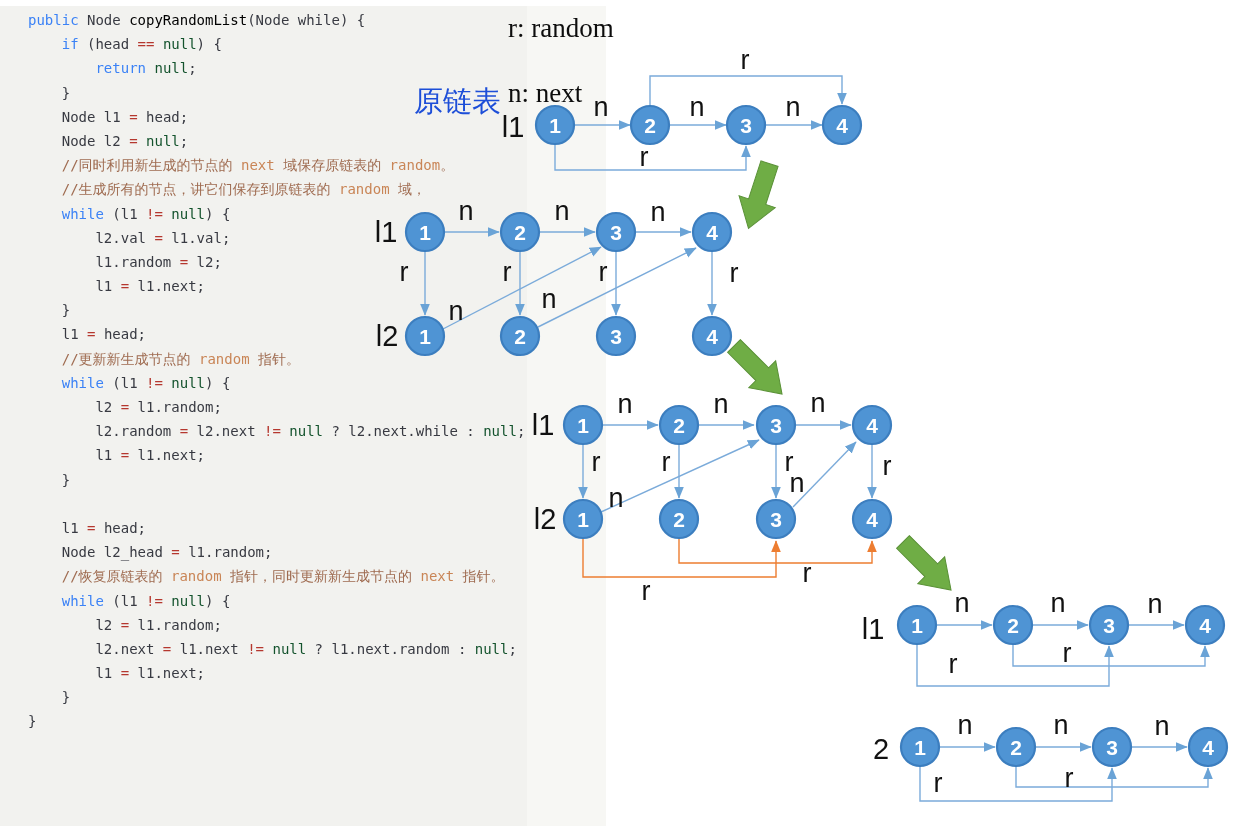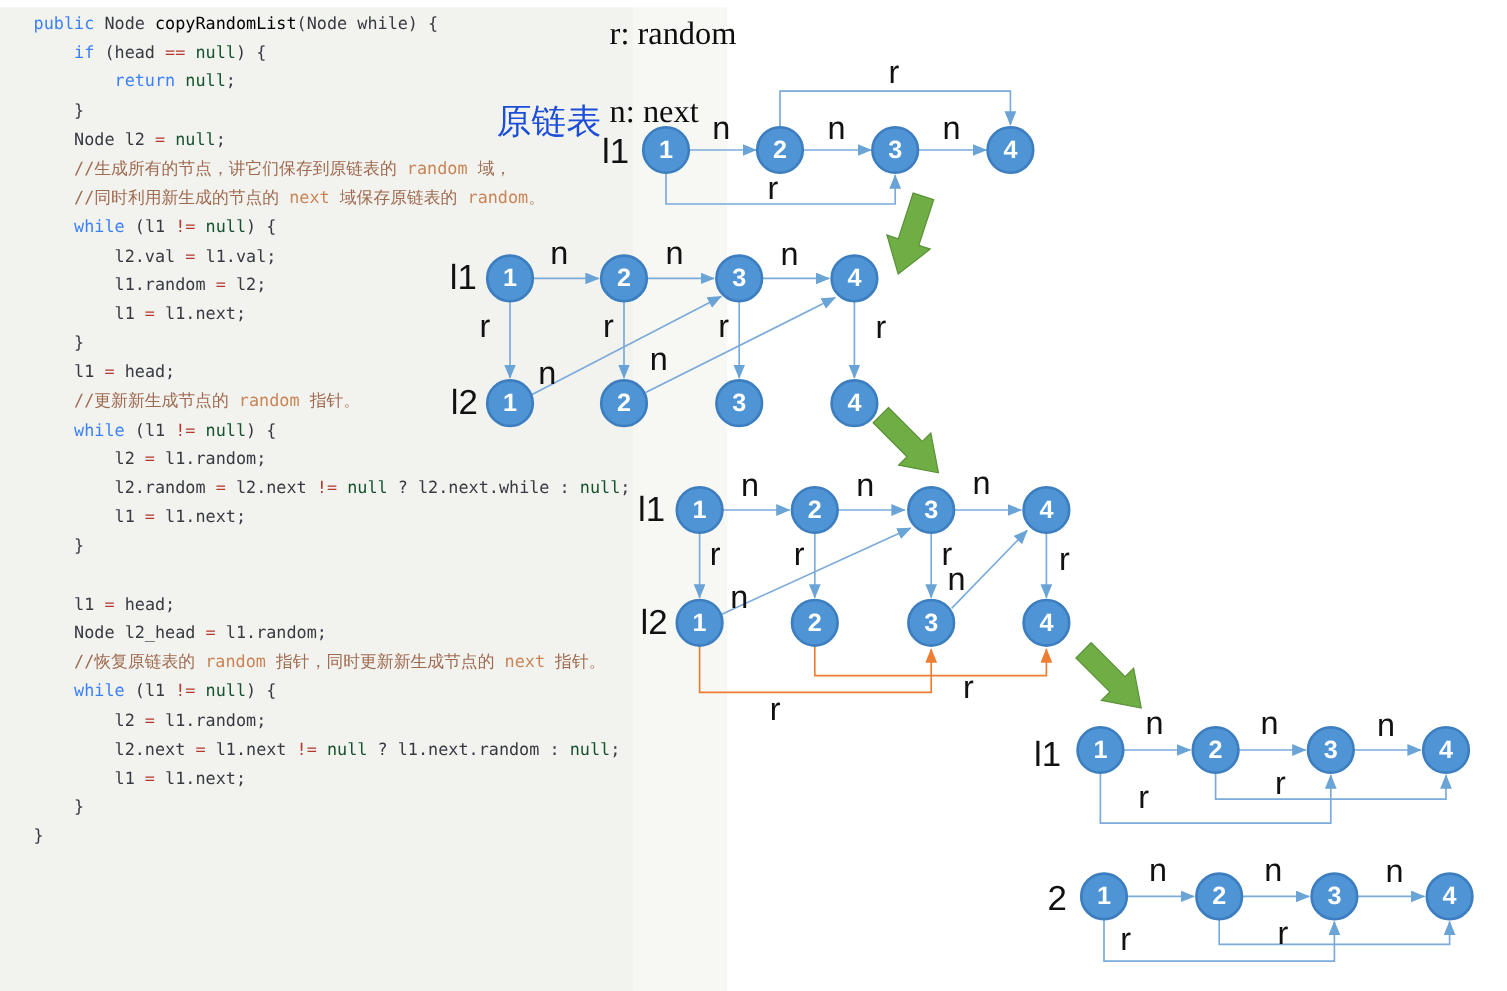--- a/index.html
+++ b/index.html
@@ -39,23 +39,24 @@
 </head>
 <body>
 
 <div class="code-bg"></div>
 
 <div class="code">
     <div class="code-line"><span class="tk-kw">public</span><span class="tk-pl"> Node </span><span class="tk-fn">copyRandomList</span><span class="tk-pl">(Node while) {</span></div>
     <div class="code-line"><span class="tk-pl">    </span><span class="tk-kw">if</span><span class="tk-pl"> (head </span><span class="tk-op">==</span><span class="tk-pl"> </span><span class="tk-nul">null</span><span class="tk-pl">) {</span></div>
     <div class="code-line"><span class="tk-pl">        </span><span class="tk-kw">return</span><span class="tk-pl"> </span><span class="tk-nul">null</span><span class="tk-pl">;</span></div>
     <div class="code-line"><span class="tk-pl">    }</span></div>
+    <div class="code-line"><span class="tk-pl">    Node l1 </span><span class="tk-op">=</span><span class="tk-pl"> head;</span></div>
     <div class="code-line"><span class="tk-pl">    Node l2 </span><span class="tk-op">=</span><span class="tk-pl"> </span><span class="tk-nul">null</span><span class="tk-pl">;</span></div>
+    <div class="code-line"><span class="tk-pl">    </span><span class="tk-cmt">//同时利用新生成的节点的 </span><span class="tk-cmtkw">next</span><span class="tk-cmt"> 域保存原链表的 </span><span class="tk-cmtkw">random</span><span class="tk-cmt">。</span></div>
     <div class="code-line"><span class="tk-pl">    </span><span class="tk-cmt">//生成所有的节点，讲它们保存到原链表的 </span><span class="tk-cmtkw">random</span><span class="tk-cmt"> 域，</span></div>
-    <div class="code-line"><span class="tk-pl">    </span><span class="tk-cmt">//同时利用新生成的节点的 </span><span class="tk-cmtkw">next</span><span class="tk-cmt"> 域保存原链表的 </span><span class="tk-cmtkw">random</span><span class="tk-cmt">。</span></div>
     <div class="code-line"><span class="tk-pl">    </span><span class="tk-kw">while</span><span class="tk-pl"> (l1 </span><span class="tk-op">!=</span><span class="tk-pl"> </span><span class="tk-nul">null</span><span class="tk-pl">) {</span></div>
     <div class="code-line"><span class="tk-pl">        l2.val </span><span class="tk-op">=</span><span class="tk-pl"> l1.val;</span></div>
     <div class="code-line"><span class="tk-pl">        l1.random </span><span class="tk-op">=</span><span class="tk-pl"> l2;</span></div>
     <div class="code-line"><span class="tk-pl">        l1 </span><span class="tk-op">=</span><span class="tk-pl"> l1.next;</span></div>
     <div class="code-line"><span class="tk-pl">    }</span></div>
     <div class="code-line"><span class="tk-pl">    l1 </span><span class="tk-op">=</span><span class="tk-pl"> head;</span></div>
     <div class="code-line"><span class="tk-pl">    </span><span class="tk-cmt">//更新新生成节点的 </span><span class="tk-cmtkw">random</span><span class="tk-cmt"> 指针。</span></div>
     <div class="code-line"><span class="tk-pl">    </span><span class="tk-kw">while</span><span class="tk-pl"> (l1 </span><span class="tk-op">!=</span><span class="tk-pl"> </span><span class="tk-nul">null</span><span class="tk-pl">) {</span></div>
     <div class="code-line"><span class="tk-pl">        l2 </span><span class="tk-op">=</span><span class="tk-pl"> l1.random;</span></div>
     <div class="code-line"><span class="tk-pl">        l2.random </span><span class="tk-op">=</span><span class="tk-pl"> l2.next </span><span class="tk-op">!=</span><span class="tk-pl"> </span><span class="tk-nul">null</span><span class="tk-pl"> ? l2.next.while : </span><span class="tk-nul">null</span><span class="tk-pl">;</span></div>

